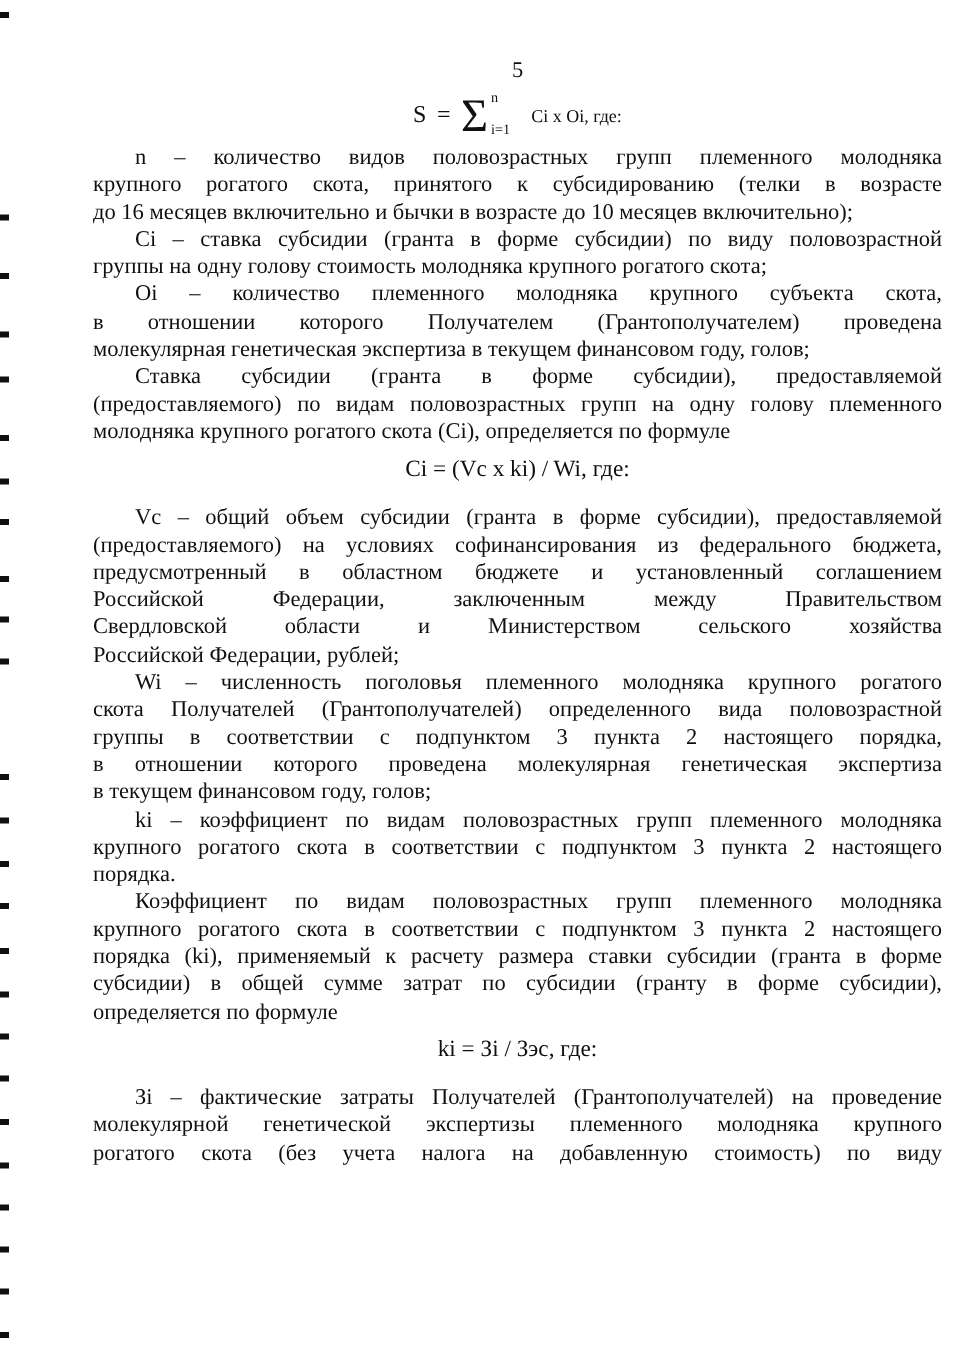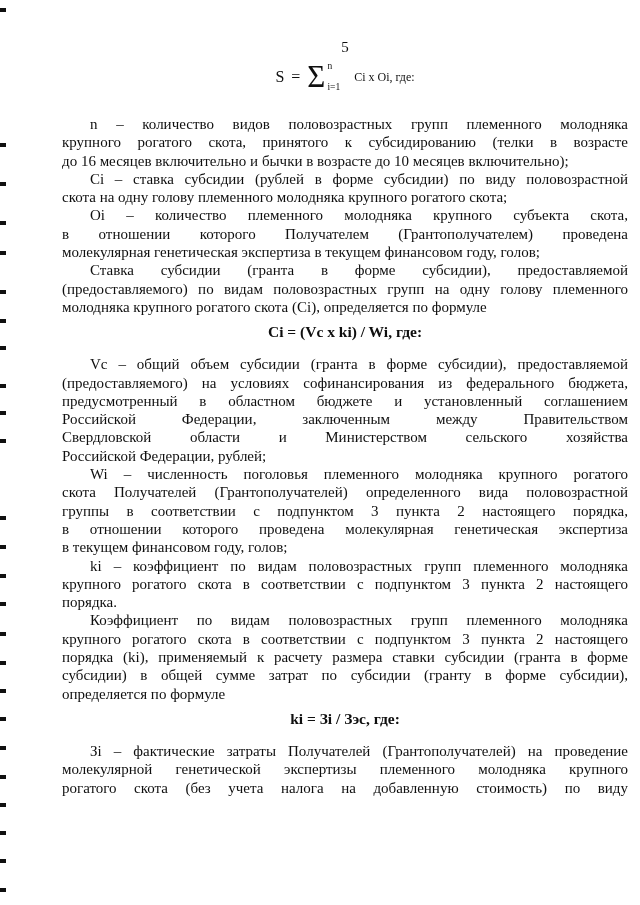--- a/index.html
+++ b/index.html
@@ -43,38 +43,37 @@
   .formula-sum .limits{
     display:inline-flex;
     flex-direction:column;
     justify-content:space-between;
     height:30px;
     font-size:9.5px;
     line-height:1;
     margin-left:2px;
   }
   .formula-sum .rhs{font-size:12px;margin-left:14px;}
-  .doc-body{margin-top:19px;}
+  .doc-body{margin-top:0;}
   .paragraph{margin:0;}
   .ln{
     text-align:justify;
     text-align-last:justify;
     height:18.3px;
     overflow:hidden;
   }
   .ln.first{text-indent:28px;}
   .ln.final{text-align:left;text-align-last:left;}
   .formula-line{
     margin:6px 0 13px 0;
     height:20px;
     line-height:20px;
     text-align:center;
     text-align-last:center;
     font-size:15.5px;
-    font-weight:bold;
   }
   .edge-mark{
     position:absolute;
     left:0;
     background:#101010;
   }
 </style>
 </head>
 <body>
 
@@ -94,22 +93,22 @@
       <span class="rhs">Ci x Oi, где:</span>
     </div>
 
     <div class="doc-body" id="doc-body">
         <div class="paragraph">
           <div class="ln first">n – количество видов половозрастных групп племенного молодняка</div>
           <div class="ln">крупного рогатого скота, принятого к субсидированию (телки в возрасте</div>
           <div class="ln final">до 16 месяцев включительно и бычки в возрасте до 10 месяцев включительно);</div>
         </div>
         <div class="paragraph">
-          <div class="ln first">Ci – ставка субсидии (рублей в форме субсидии) по виду половозрастной</div>
-          <div class="ln final">скота на одну голову племенного молодняка крупного рогатого скота;</div>
+          <div class="ln first">Ci – ставка субсидии (гранта в форме субсидии) по виду половозрастной</div>
+          <div class="ln final">группы на одну голову стоимость молодняка крупного рогатого скота;</div>
         </div>
         <div class="paragraph">
           <div class="ln first">Oi – количество племенного молодняка крупного субъекта скота,</div>
           <div class="ln">в отношении которого Получателем (Грантополучателем) проведена</div>
           <div class="ln final">молекулярная генетическая экспертиза в текущем финансовом году, голов;</div>
         </div>
         <div class="paragraph">
           <div class="ln first">Ставка субсидии (гранта в форме субсидии), предоставляемой</div>
           <div class="ln">(предоставляемого) по видам половозрастных групп на одну голову племенного</div>
           <div class="ln final">молодняка крупного рогатого скота (Ci), определяется по формуле</div>

